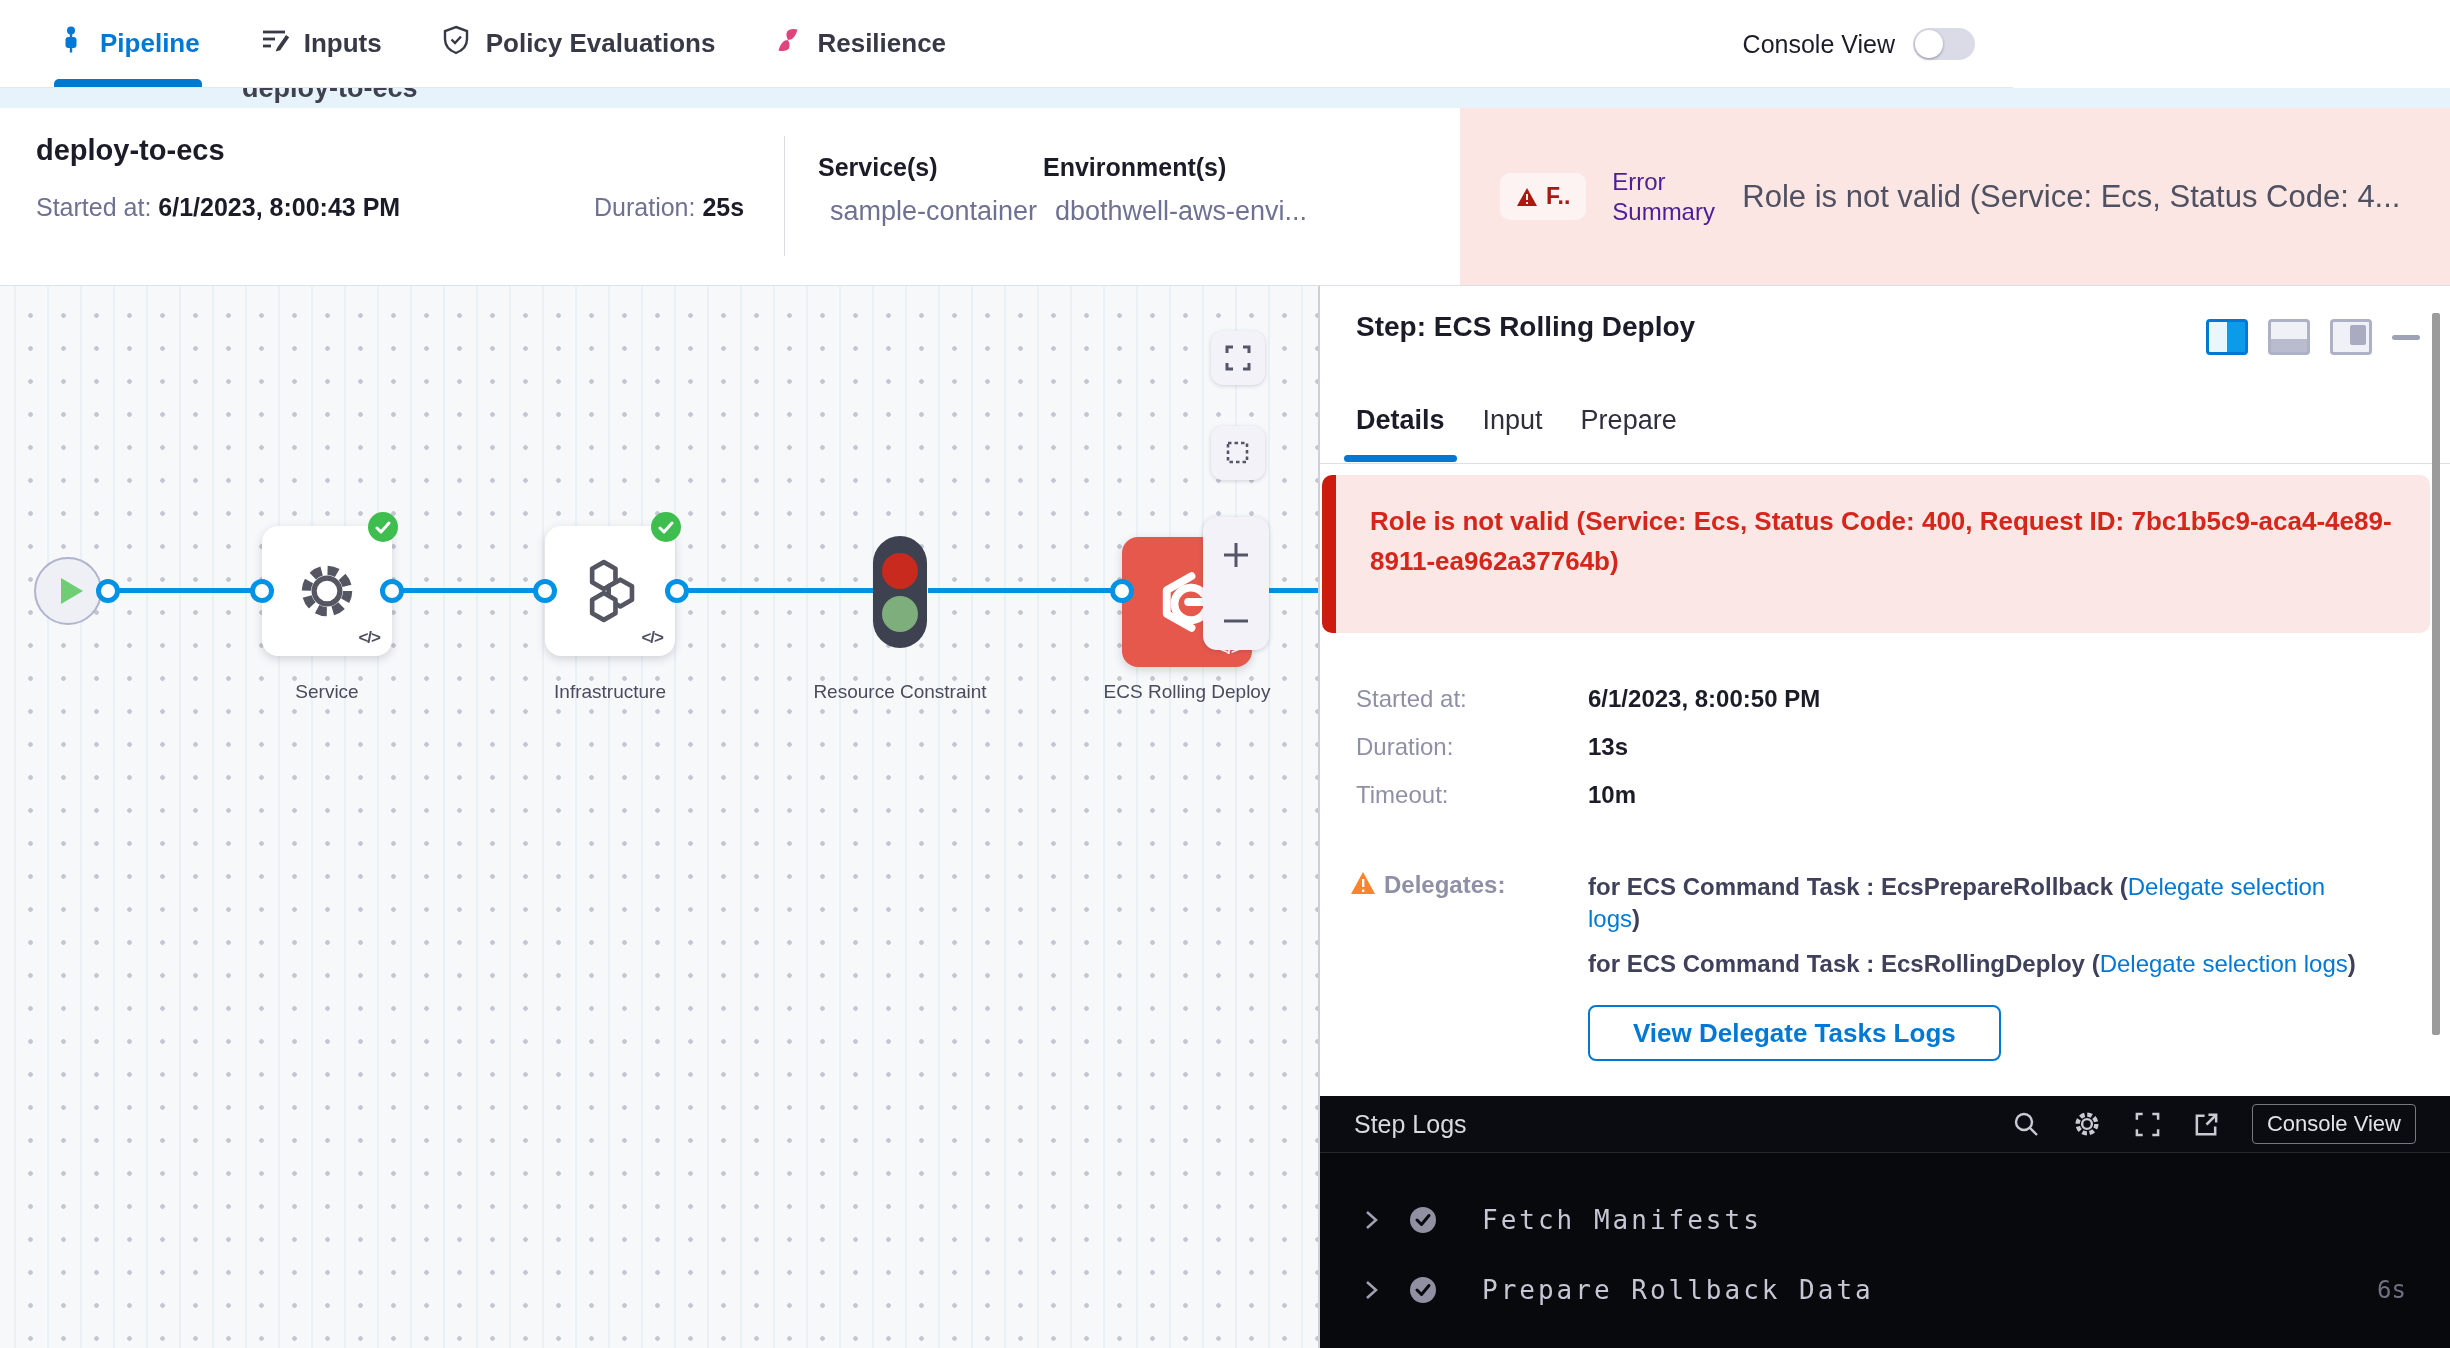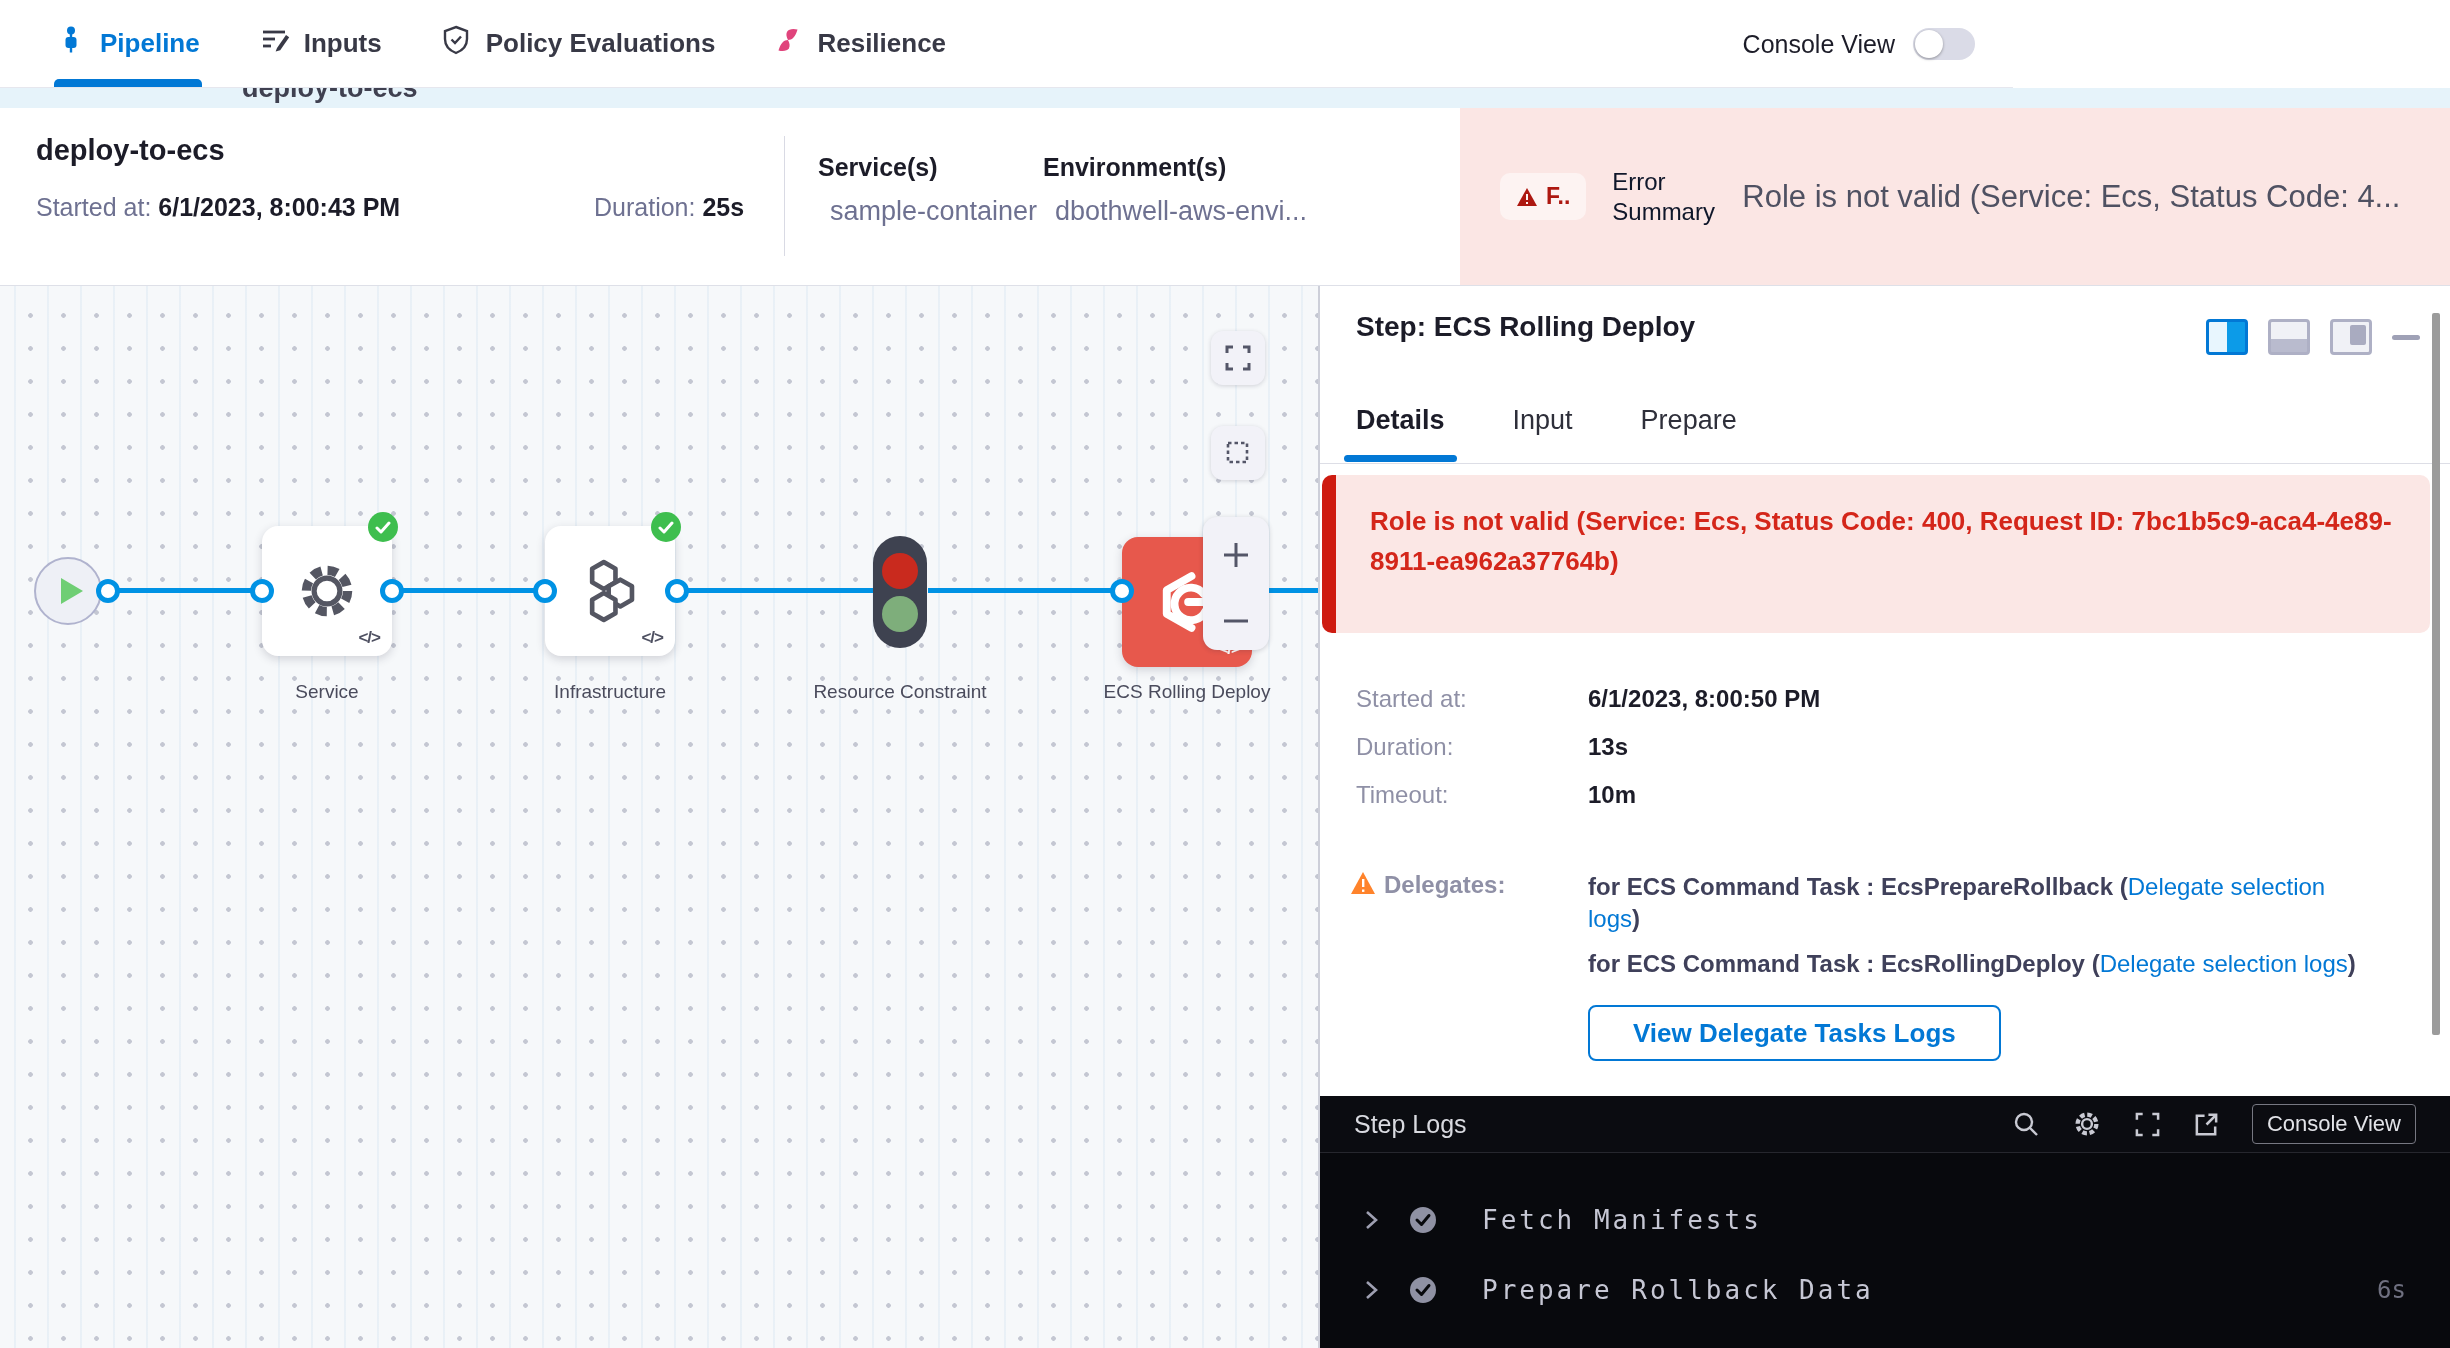--- a/index.html
+++ b/index.html
@@ -36,21 +36,21 @@
   .rh-divider{position:absolute;left:784px;top:28px;height:120px;width:1px;background:#d9dae4;}
   .rh-col{position:absolute;top:45px;}
   .rh-col .head{font-size:25px;font-weight:700;color:#1c1c28;}
   .rh-col .sub{margin-top:14px;font-size:27px;color:#6e7191;margin-left:12px;}
   .rh-services{left:818px;}
   .rh-envs{left:1043px;}
   .err-zone{position:absolute;left:1460px;top:0;right:0;bottom:0;background:#fbe6e4;
     display:flex;align-items:center;gap:26px;padding-left:40px;box-sizing:border-box;}
   .fail-badge{display:flex;align-items:center;gap:8px;background:#fdf3f2;border-radius:10px;
     padding:10px 16px;font-size:23px;font-weight:700;color:#ad1710;}
-  .err-sum-label{width:104px;font-size:24px;line-height:30px;color:#0f172a;}
+  .err-sum-label{width:104px;font-size:24px;line-height:30px;color:#4c1d95;}
   .err-sum-text{flex:1;font-size:31px;color:#4f5162;white-space:nowrap;overflow:hidden;}
 
   
   .canvas{position:absolute;left:0;top:285px;width:1318px;height:1063px;background-color:#f6f8fa;
     background-image:linear-gradient(90deg,rgba(120,170,210,.10) 2px,transparent 2px),
       radial-gradient(circle,#c4c7d2 2px,transparent 2.6px);
     background-size:33px 100%,33px 33px;background-position:14px 0,14px 14px;overflow:hidden;}
   .seg{position:absolute;top:303px;height:5px;background:#0092e4;}
   .seg1{left:108px;width:154px;} .seg2{left:392px;width:153px;} .seg3{left:677px;width:196px;}
   .seg4{left:928px;width:194px;} .seg5{left:1252px;width:66px;}
@@ -84,21 +84,21 @@
   .panel{position:absolute;left:1318px;top:285px;width:1132px;height:1063px;background:#fff;
     border-left:2px solid #cdcfd9;box-sizing:border-box;}
   .panel-title{position:absolute;left:36px;top:26px;font-size:28px;font-weight:700;color:#1c1c28;}
   .layout-icons{position:absolute;right:30px;top:34px;display:flex;align-items:center;gap:20px;}
   .li-box{width:42px;height:36px;border-radius:4px;box-sizing:border-box;cursor:pointer;}
   .li-split{border:3px solid #0278d5;background:linear-gradient(to right,#e8f6fe 50%,#0c9be8 50%);}
   .li-bottom{border:3px solid #aeb0c5;background:linear-gradient(to bottom,#f0f1f6 55%,#b9bbce 55%);}
   .li-right{border:3px solid #aeb0c5;background:#f0f1f6;position:relative;}
   .li-right::after{content:"";position:absolute;right:3px;top:3px;bottom:7px;width:16px;background:#a9abc0;border-radius:2px;}
   .li-min{width:28px;height:5px;background:#9fa1b6;border-radius:3px;cursor:pointer;}
-  .tabs{position:absolute;left:36px;top:120px;display:flex;gap:68px;font-size:27px;justify-content:center;}
+  .tabs{position:absolute;left:36px;top:120px;display:flex;gap:38px;font-size:27px;justify-content:center;}
   .tab{color:#2e2f3a;font-weight:500;cursor:pointer;position:relative;padding-bottom:26px;}
   .tab.active{font-weight:700;color:#1c1c28;}
   .tab.active::after{content:"";position:absolute;left:-12px;right:-12px;bottom:0;height:7px;background:#0278d5;border-radius:4px;}
   .tabbar-line{position:absolute;left:0;top:178px;width:100%;height:1px;background:#dddee6;}
   .err-banner{position:absolute;left:2px;top:190px;width:1108px;height:158px;box-sizing:border-box;
     background:#fbe7e5;border-left:14px solid #ce1b10;border-radius:10px;padding:26px 34px;overflow:hidden;}
   .err-banner p{margin:0;font-size:26px;font-weight:700;color:#d4261a;line-height:40px;word-break:break-word;}
   .fields{position:absolute;left:36px;top:398px;}
   .f-row{display:flex;margin-bottom:17px;font-size:24px;line-height:31px;}
   .f-row .f-lab{width:232px;color:#8f90a6;}

